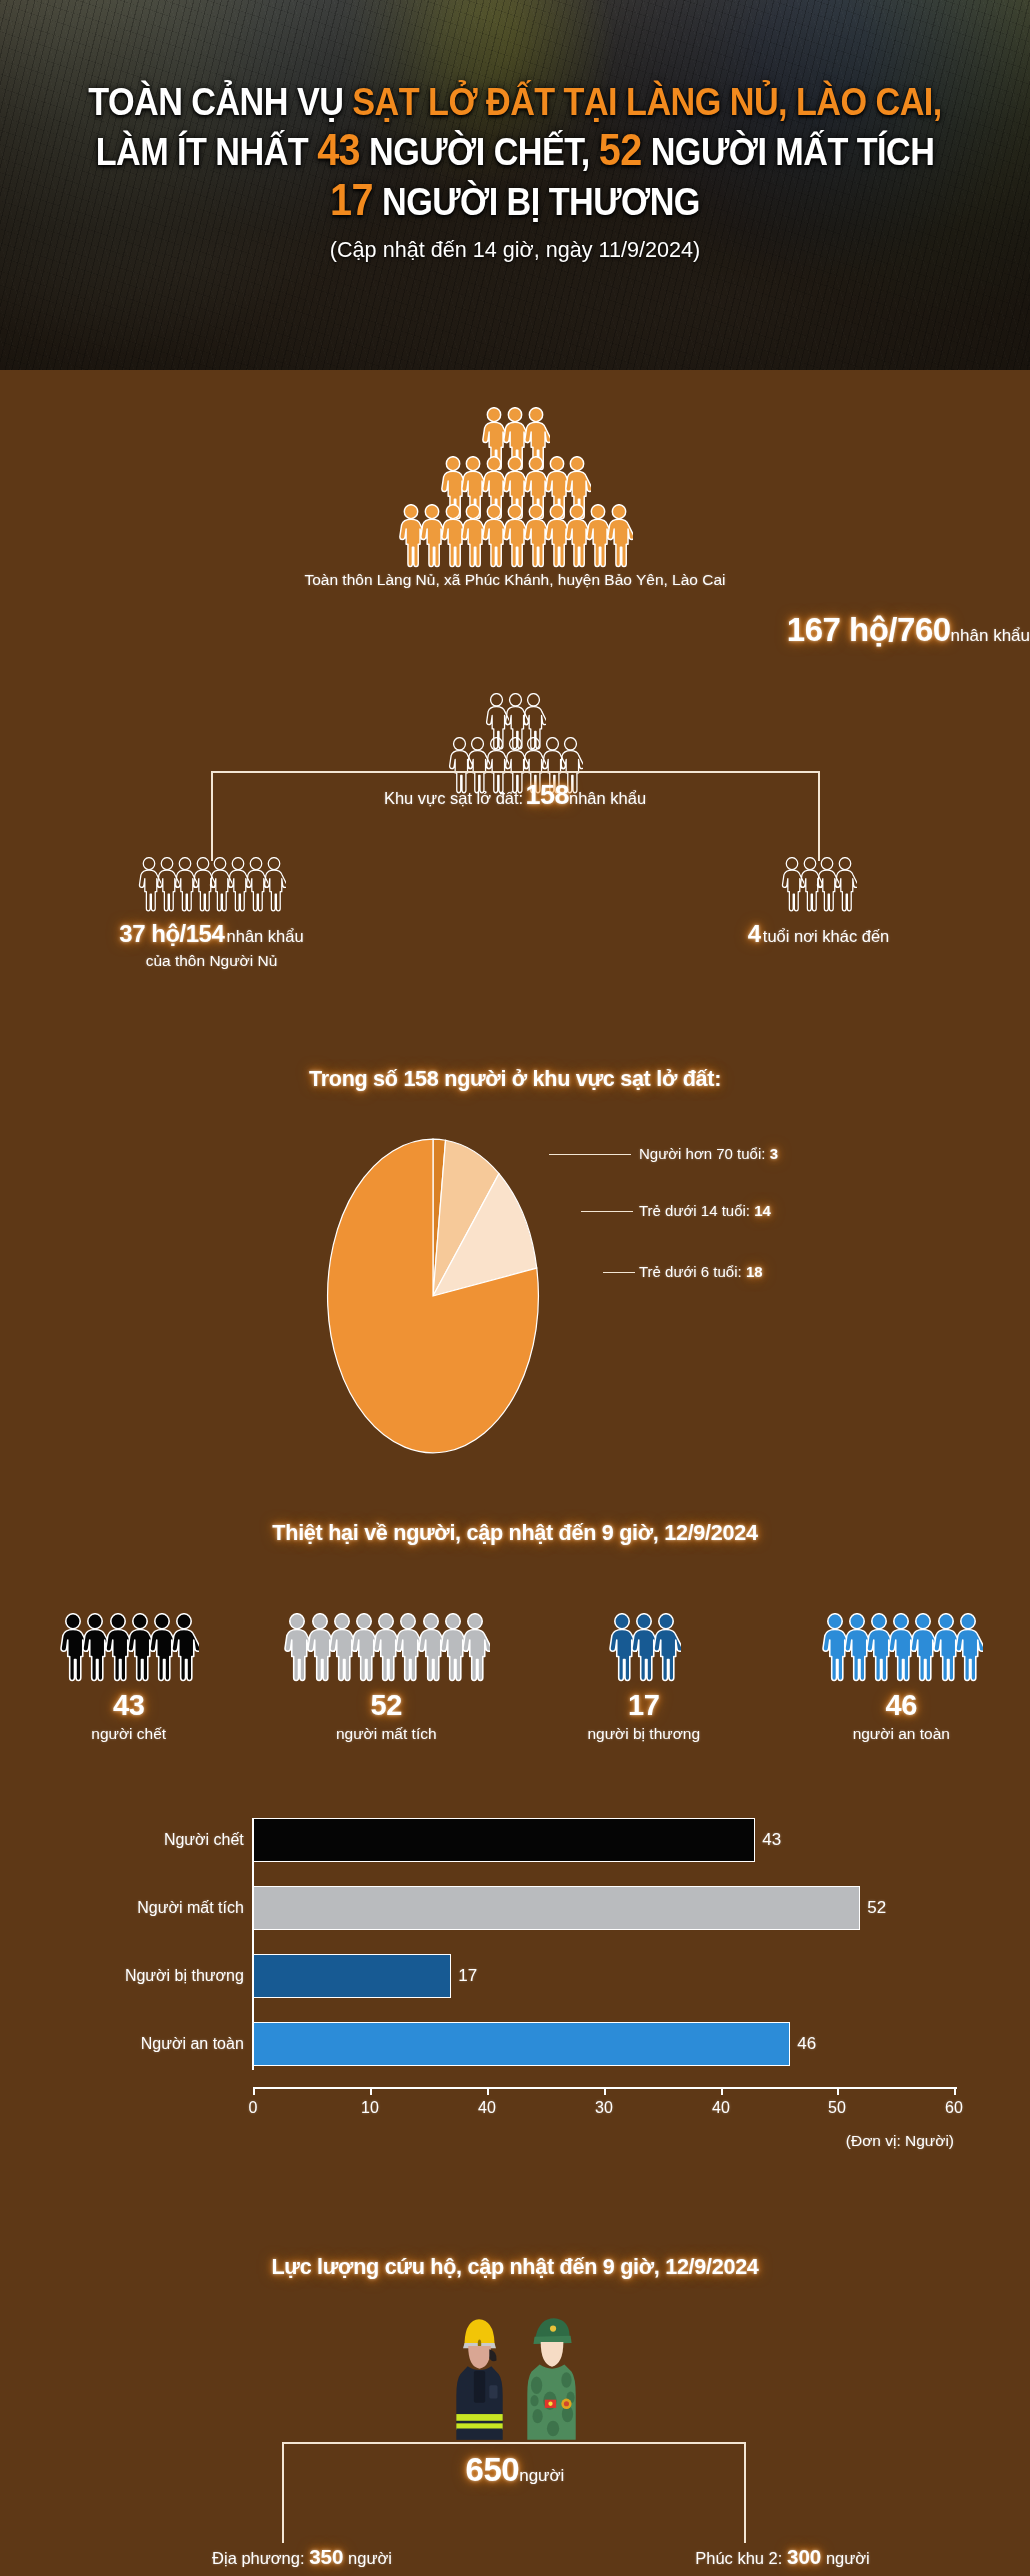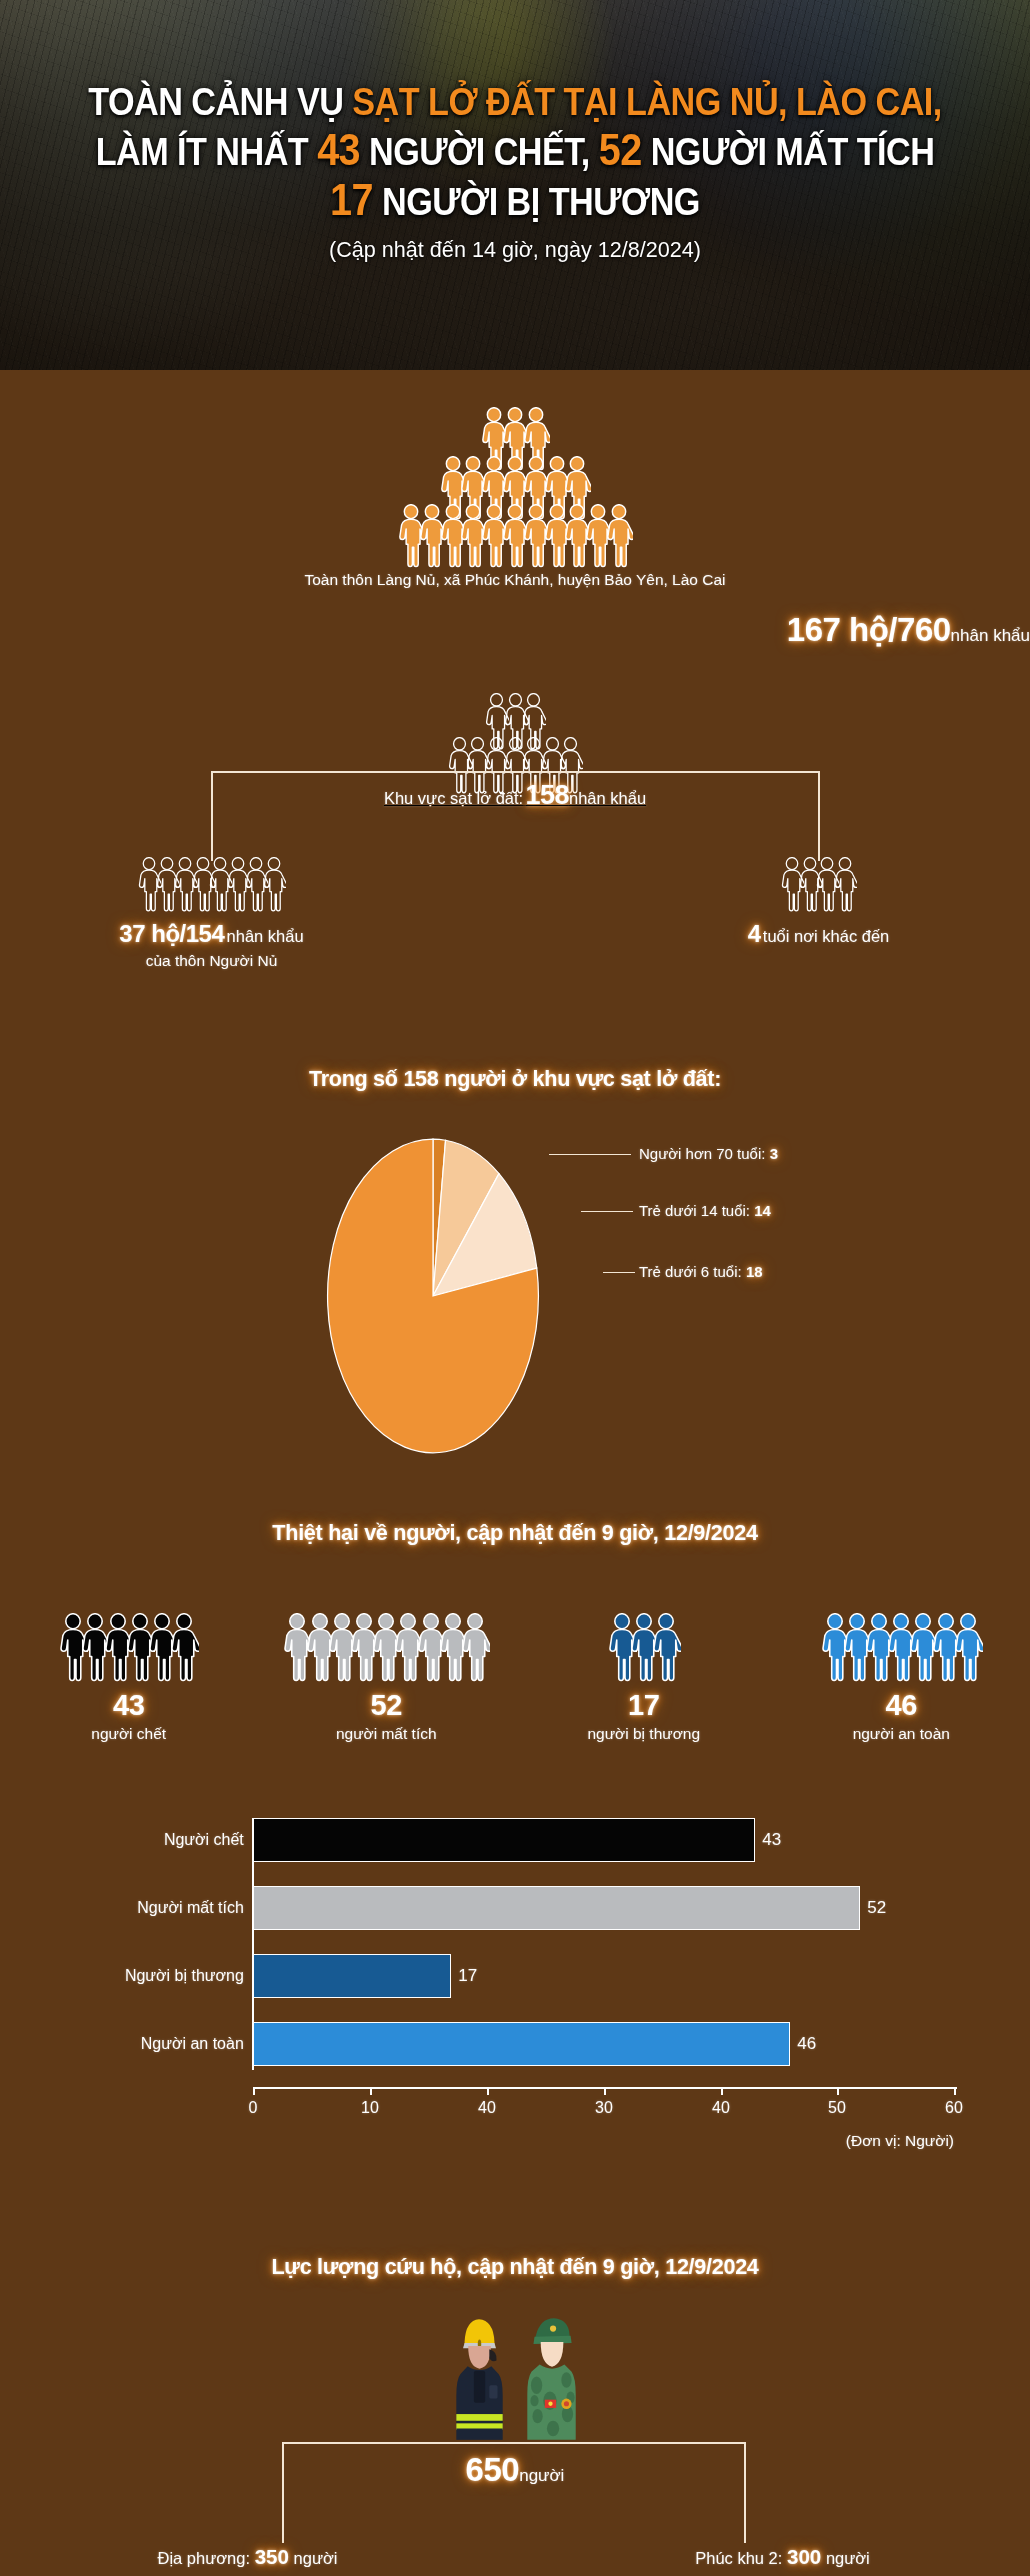--- a/index.html
+++ b/index.html
@@ -116,21 +116,20 @@
   .num-xl { font-size: 33px; font-weight: 900; letter-spacing: -0.5px; }
   .unit-md { font-size: 17px; font-weight: 400; }
 
   
   .tree { position: absolute; left: 0; right: 0; top: 693px; height: 330px; }
   .tree-top { position: absolute; left: 0; right: 0; top: 0; display: flex; flex-direction: column; align-items: center; }
   .tree-line { position: absolute; background: #f3e6d4; }
   .tree-mid-label {
     position: absolute; left: 0; right: 0; top: 87px;
     text-align: center;
-    text-decoration: underline;
   }
   .lbl-md { font-size: 16.5px; font-weight: 400; }
   .num-lg { font-size: 27px; font-weight: 900; letter-spacing: -0.5px; }
   .tree-left { position: absolute; left: 93px; top: 164px; width: 237px; text-align: center; }
   .tree-right { position: absolute; right: 93px; top: 164px; width: 237px; text-align: center; }
   .tree-stat { margin-top: 8.2px; }
   .num-md { font-size: 24px; font-weight: 900; letter-spacing: -0.5px; }
   .tree-sub { margin-top: 4.1px; font-size: 15.5px; }
 
   
@@ -179,21 +178,21 @@
   .unit-note { position: absolute; right: 76px; top: 341px; font-size: 15.5px; }
 
   
   .rescue-title { position: absolute; left: 0; right: 0; top: 2254px; }
   .rescue-figs {
     position: absolute; left: 0; right: 0; top: 2313px;
     display: flex; justify-content: center; align-items: flex-end; gap: 3.1px;
   }
   .rescue-tree { position: absolute; left: 0; right: 0; top: 2442px; height: 165px; }
   .rescue-total { position: absolute; left: 0; right: 0; top: 9.3px; text-align: center; }
-  .rescue-left { position: absolute; left: 103px; top: 103px; width: 289px; text-align: center; font-size: 16.5px; white-space: nowrap; }
+  .rescue-left { position: absolute; left: 103px; top: 103px; width: 289px; text-align: right; font-size: 16.5px; white-space: nowrap; }
   .rescue-right { position: absolute; right: 103px; top: 103px; width: 289px; text-align: center; font-size: 16.5px; white-space: nowrap; }
   .num-sm { font-size: 20.6px; font-weight: 900; }
 </style>
 </head>
 <body>
 
 <div class="page">
 
   <div class="hero">
     <div class="hero-photo"></div>
@@ -201,21 +200,21 @@
     <div class="hero-text">
       <div class="hl">
         <span>TOÀN CẢNH VỤ </span><span class="o">SẠT LỞ ĐẤT TẠI LÀNG NỦ, LÀO CAI,</span>
       </div>
       <div class="hl">
         <span>LÀM ÍT NHẤT </span><span class="o big">43</span><span> NGƯỜI CHẾT, </span><span class="o big">52</span><span> NGƯỜI MẤT TÍCH</span>
       </div>
       <div class="hl">
         <span class="o big">17</span><span> NGƯỜI BỊ THƯƠNG</span>
       </div>
-      <div class="hero-note">(Cập nhật đến 14 giờ, ngày 12/8/2024)</div>
+      <div class="hero-note">(Cập nhật đến 14 giờ, ngày 11/9/2024)</div>
     </div>
   </div>
 
   <div class="pyramid">
     <div class="pyr-row" id="pyr-top">
         <span class="fig">
           <svg width="28" height="64" viewBox="0 0 40 92">
             <g fill="#EE9B3C" stroke="#fff" stroke-width="2.1" stroke-linejoin="round">
               <ellipse cx="20" cy="11" rx="9.6" ry="10"></ellipse>
               <path d="M20 22 q-11 0-13.5 8 L4 47 q0 4 3.6 4 q3.6 0 3.9-4 L13 36 L13 58 L15.6 58 L15.6 86 q0 4 3.2 4 q3.2 0 3.2-4 L22 62 L24 62 L24 86 q0 4 3.2 4 q3.2 0 3.2-4 L30.4 58 L33 58 L33 36 L34.5 47 q.3 4 3.9 4 q3.6 0 3.6-4 L33.5 30 q-2.5-8-13.5-8 z"></path>

